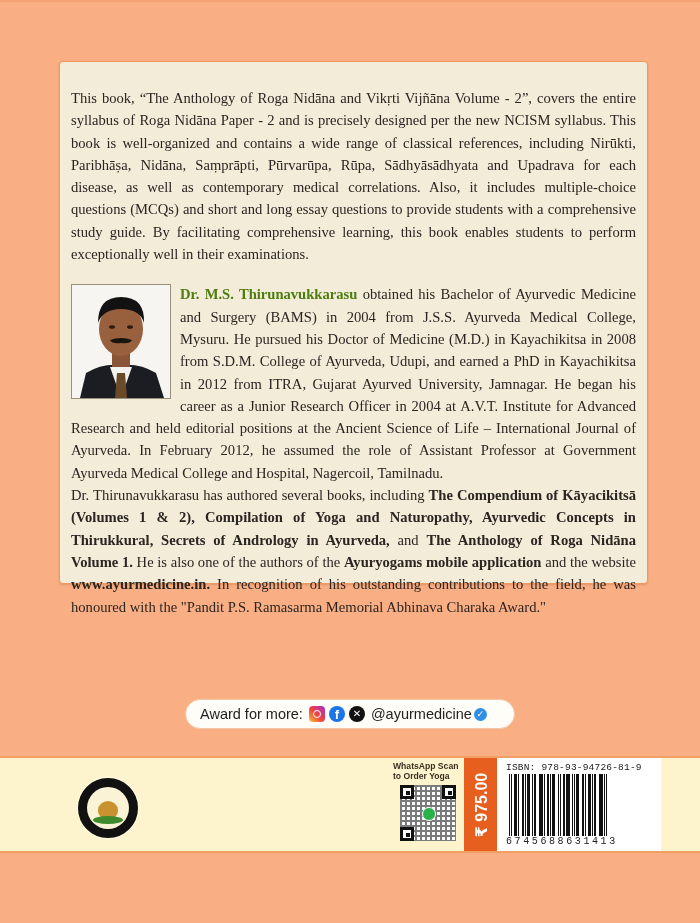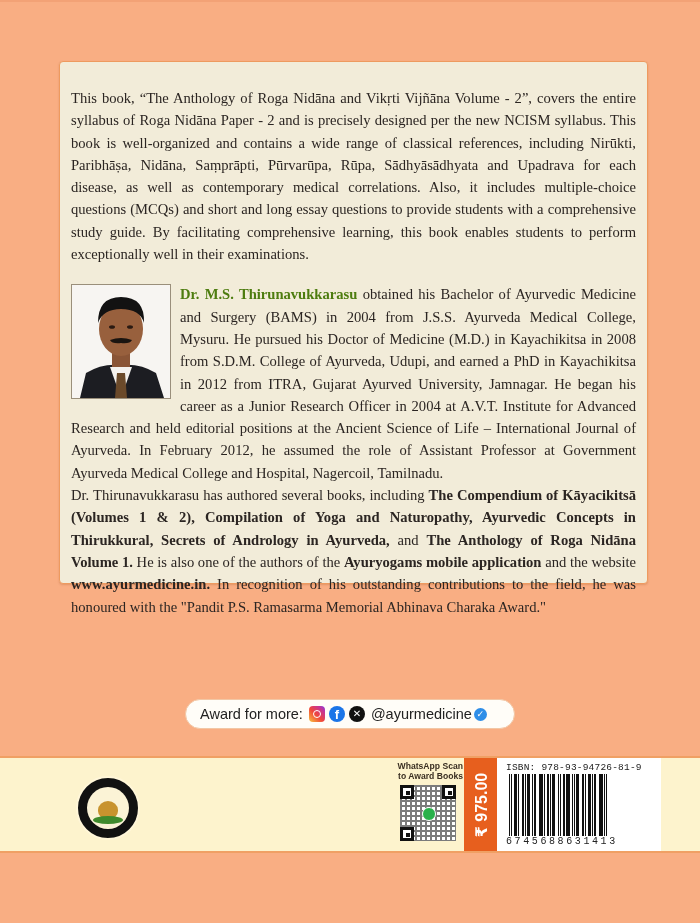--- a/index.html
+++ b/index.html
@@ -66,21 +66,21 @@
   .pub-logo .leaf { position:absolute; left:6px; top:29px; width:30px; height:8px; border-radius:50%; background:#3f8a2c; }
   .pub-text {
     position:absolute; left:160px; top:16px;
     font-family:"Liberation Sans","DejaVu Sans",sans-serif; color:#1d2a4c;
   }
   .pub-name { font-weight:bold; font-size:17.5px; letter-spacing:0.2px; transform:scaleX(0.86); transform-origin:left; white-space:nowrap; }
   .pub-city { font-weight:bold; font-size:15px; margin-top:0px; transform:scaleX(0.86); transform-origin:left; white-space:nowrap; }
   .pub-email { font-size:12.5px; margin-top:2px; transform:scaleX(0.86); transform-origin:left; white-space:nowrap; }
   .pub-web { font-weight:bold; font-size:15px; margin-top:1px; transform:scaleX(0.86); transform-origin:left; white-space:nowrap; }
 
-  .wa-block { position:absolute; left:393px; top:3px; width:70px; height:90px; text-align:right; font-family:"Liberation Sans",sans-serif; }
+  .wa-block { position:absolute; left:393px; top:3px; width:70px; height:90px; text-align:left; font-family:"Liberation Sans",sans-serif; }
   .wa-label { font-size:8.6px; font-weight:bold; color:#3a2f22; line-height:10px; }
   .qr { position:relative; width:56px; height:56px; margin:4px auto 0; background:#fff; }
   .qr .fp { position:absolute; width:14px; height:14px; border:3px solid #111; box-sizing:border-box; background:#fff; }
   .qr .fp::after { content:""; position:absolute; left:3px; top:3px; width:2px; height:2px; border:1px solid #111; background:#111; }
   .qr .noise { position:absolute; left:0; top:0; width:56px; height:56px;
     background-image:
       linear-gradient(90deg,#111 50%,transparent 50%),
       linear-gradient(#111 50%,transparent 50%);
     background-size:5px 7px, 7px 5px; opacity:0.55; }
   .qr .wa-dot { position:absolute; left:22px; top:22px; width:12px; height:12px; border-radius:50%; background:#29b14a; border:1.5px solid #fff; }
@@ -141,21 +141,21 @@
 <div class="footer-band">
   <div class="pub-logo">
     <div class="inner">
       <div class="pot"></div>
       <div class="leaf"></div>
     </div>
   </div>
 
   <div class="wa-block">
     <div class="wa-label">WhatsApp Scan</div>
-    <div class="wa-label">to Award Books</div>
+    <div class="wa-label">to Order Yoga</div>
     <div class="qr">
       <div class="noise"></div>
       <div class="fp" style="left:0;top:0"></div>
       <div class="fp" style="right:0;top:0"></div>
       <div class="fp" style="left:0;bottom:0"></div>
       <div class="wa-dot"></div>
     </div>
   </div>
 
   <div class="price-strip">

